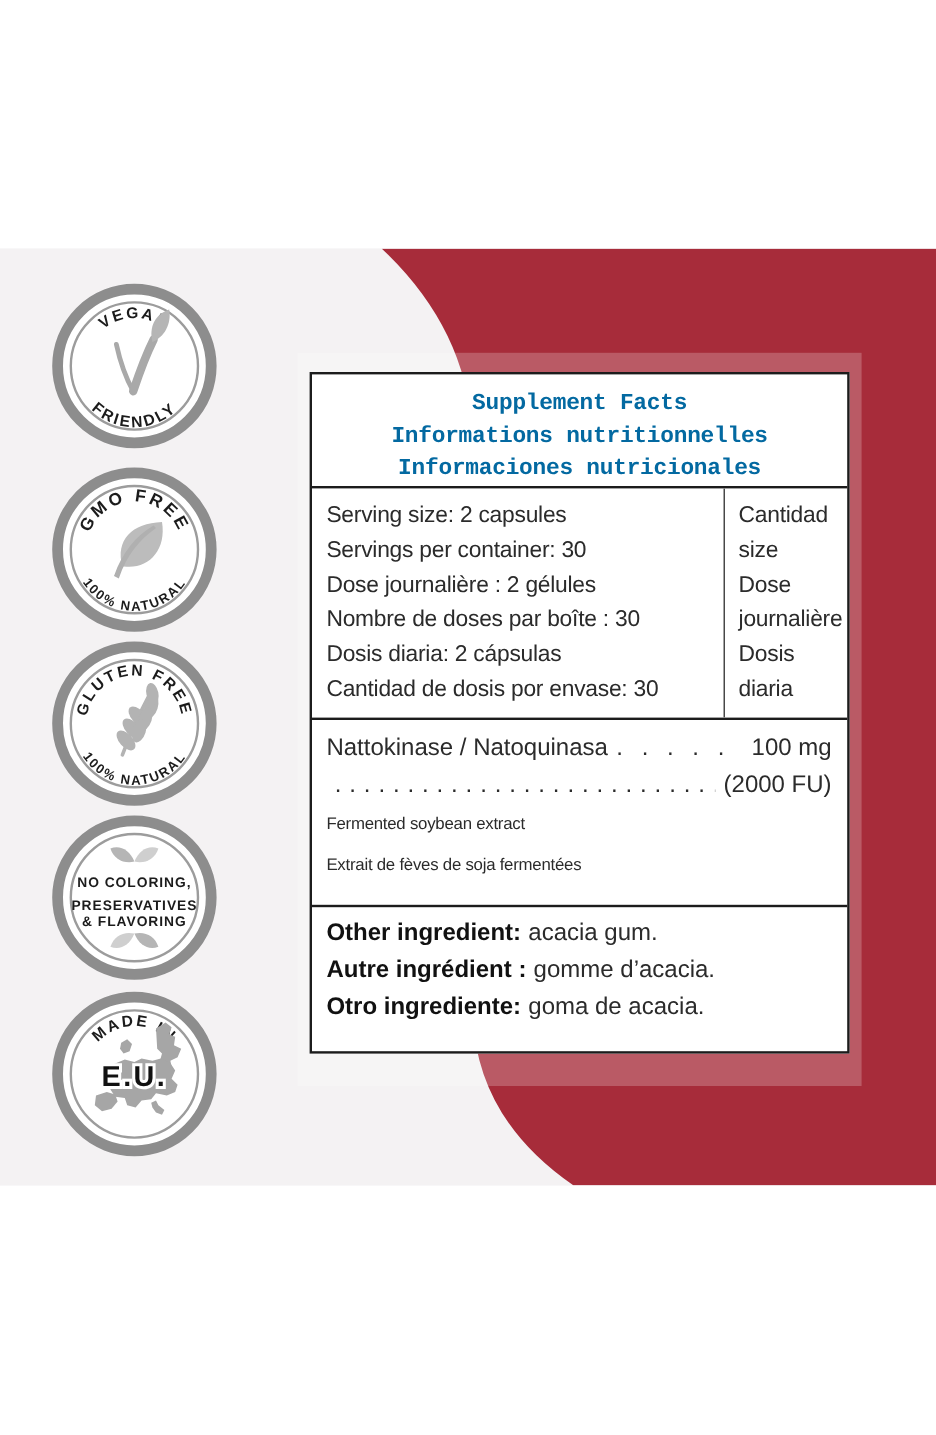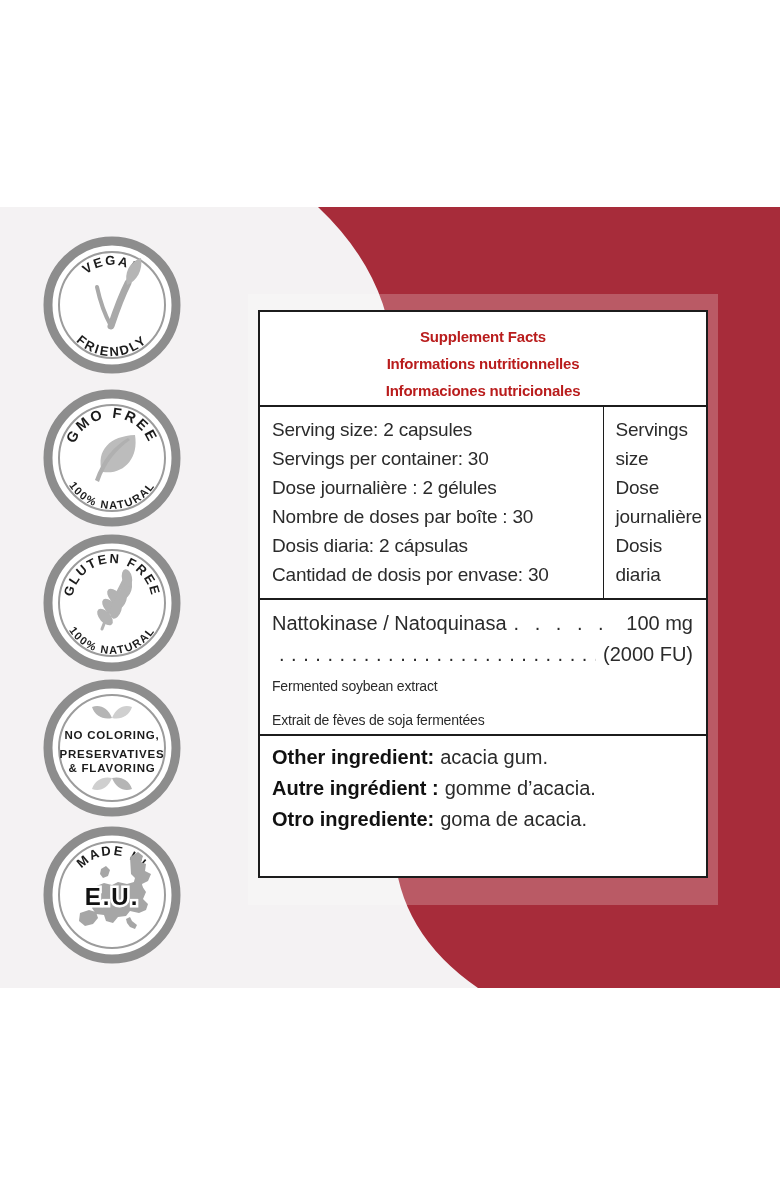--- a/index.html
+++ b/index.html
@@ -29,34 +29,34 @@
     background:rgba(255,255,255,0.22);
   }
   .facts-table{
     position:absolute;left:258px;top:103px;width:450px;height:568px;
     background:#ffffff;border:2.5px solid #1c1c1c;box-sizing:border-box;
     color:#2b2b2b;
   }
   .sec{box-sizing:border-box;overflow:hidden;}
   .sec + .sec{border-top:2px solid #1c1c1c;}
   .sec-title{height:93px;padding-top:11px;text-align:center;}
-  .sec-title div{font-weight:bold;color:#b91c1c;font-size:15px;line-height:27px;letter-spacing:-0.2px;}
+  .sec-title div{font-weight:bold;color:#0369a1;font-size:19px;line-height:27px;letter-spacing:-0.2px;font-family:Liberation Mono, monospace;}
   .sec-serving{height:193px;display:flex;}
   .cell-left{width:367px;box-sizing:border-box;border-right:1.5px solid #1c1c1c;
     padding:8px 6px 0 12px;}
   .cell-right{flex:1;padding:8px 4px 0 11px;}
   .serv-line{font-size:19px;line-height:29px;letter-spacing:-0.2px;white-space:nowrap;}
   .sec-natto{height:136px;padding:8px 13px 0 12px;}
   .leader{display:flex;align-items:baseline;font-size:20px;line-height:31px;white-space:nowrap;}
   .leader .nm{flex:0 0 auto;}
   .leader .dots{flex:1 1 auto;overflow:hidden;margin:0 7px;letter-spacing:0.5px;}
   .leader .dots.wide{word-spacing:9px;}
   .leader .amt{flex:0 0 auto;}
   .desc-line{font-size:14px;line-height:33.5px;letter-spacing:-0.2px;white-space:nowrap;}
-  .sec-other{height:112px;padding:6px 12px 0 12px;}
+  .sec-other{height:112px;padding:6px 12px 0 12px;margin-top:20px;}
   .other-line{font-size:20px;line-height:31px;white-space:nowrap;}
   .other-line .lbl{font-weight:bold;color:#111;}
   .other-line .val{margin-left:6px;}
   .white-strip{position:absolute;left:0;width:780px;background:#ffffff;}
 </style>
 </head>
 <body>
 
 <div class="white-strip" style="top:0;height:207px;"></div>
 <div class="white-strip" style="top:988px;height:208px;"></div>
@@ -165,21 +165,21 @@
     <div class="sec sec-serving">
       <div class="cell-left">
         <div class="serv-line">Serving size: 2 capsules</div>
         <div class="serv-line">Servings per container: 30</div>
         <div class="serv-line">Dose journalière : 2 gélules</div>
         <div class="serv-line">Nombre de doses par boîte : 30</div>
         <div class="serv-line">Dosis diaria: 2 cápsulas</div>
         <div class="serv-line">Cantidad de dosis por envase: 30</div>
       </div>
       <div class="cell-right">
-        <div class="serv-line">Servings</div>
+        <div class="serv-line">Cantidad</div>
         <div class="serv-line">size</div>
         <div class="serv-line">Dose</div>
         <div class="serv-line">journalière</div>
         <div class="serv-line">Dosis</div>
         <div class="serv-line">diaria</div>
       </div>
     </div>
 
     <div class="sec sec-natto">
       <div class="leader">

